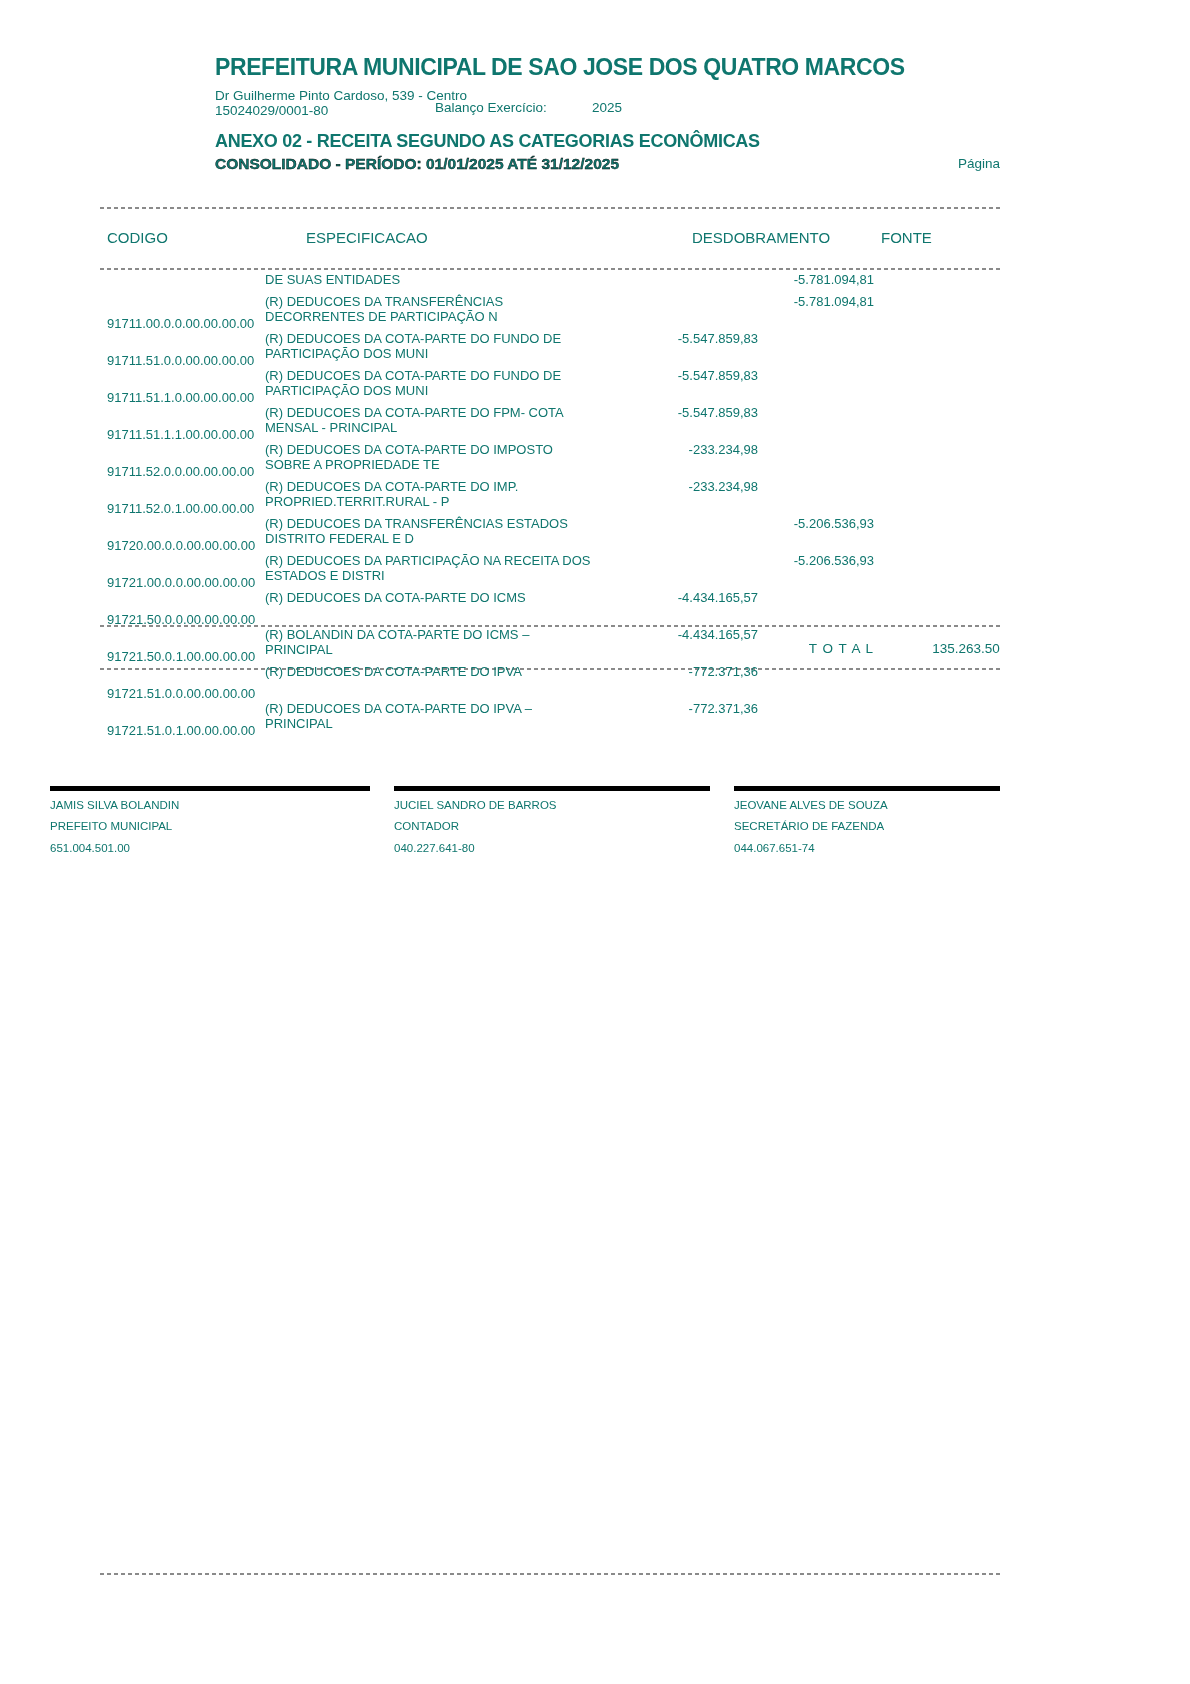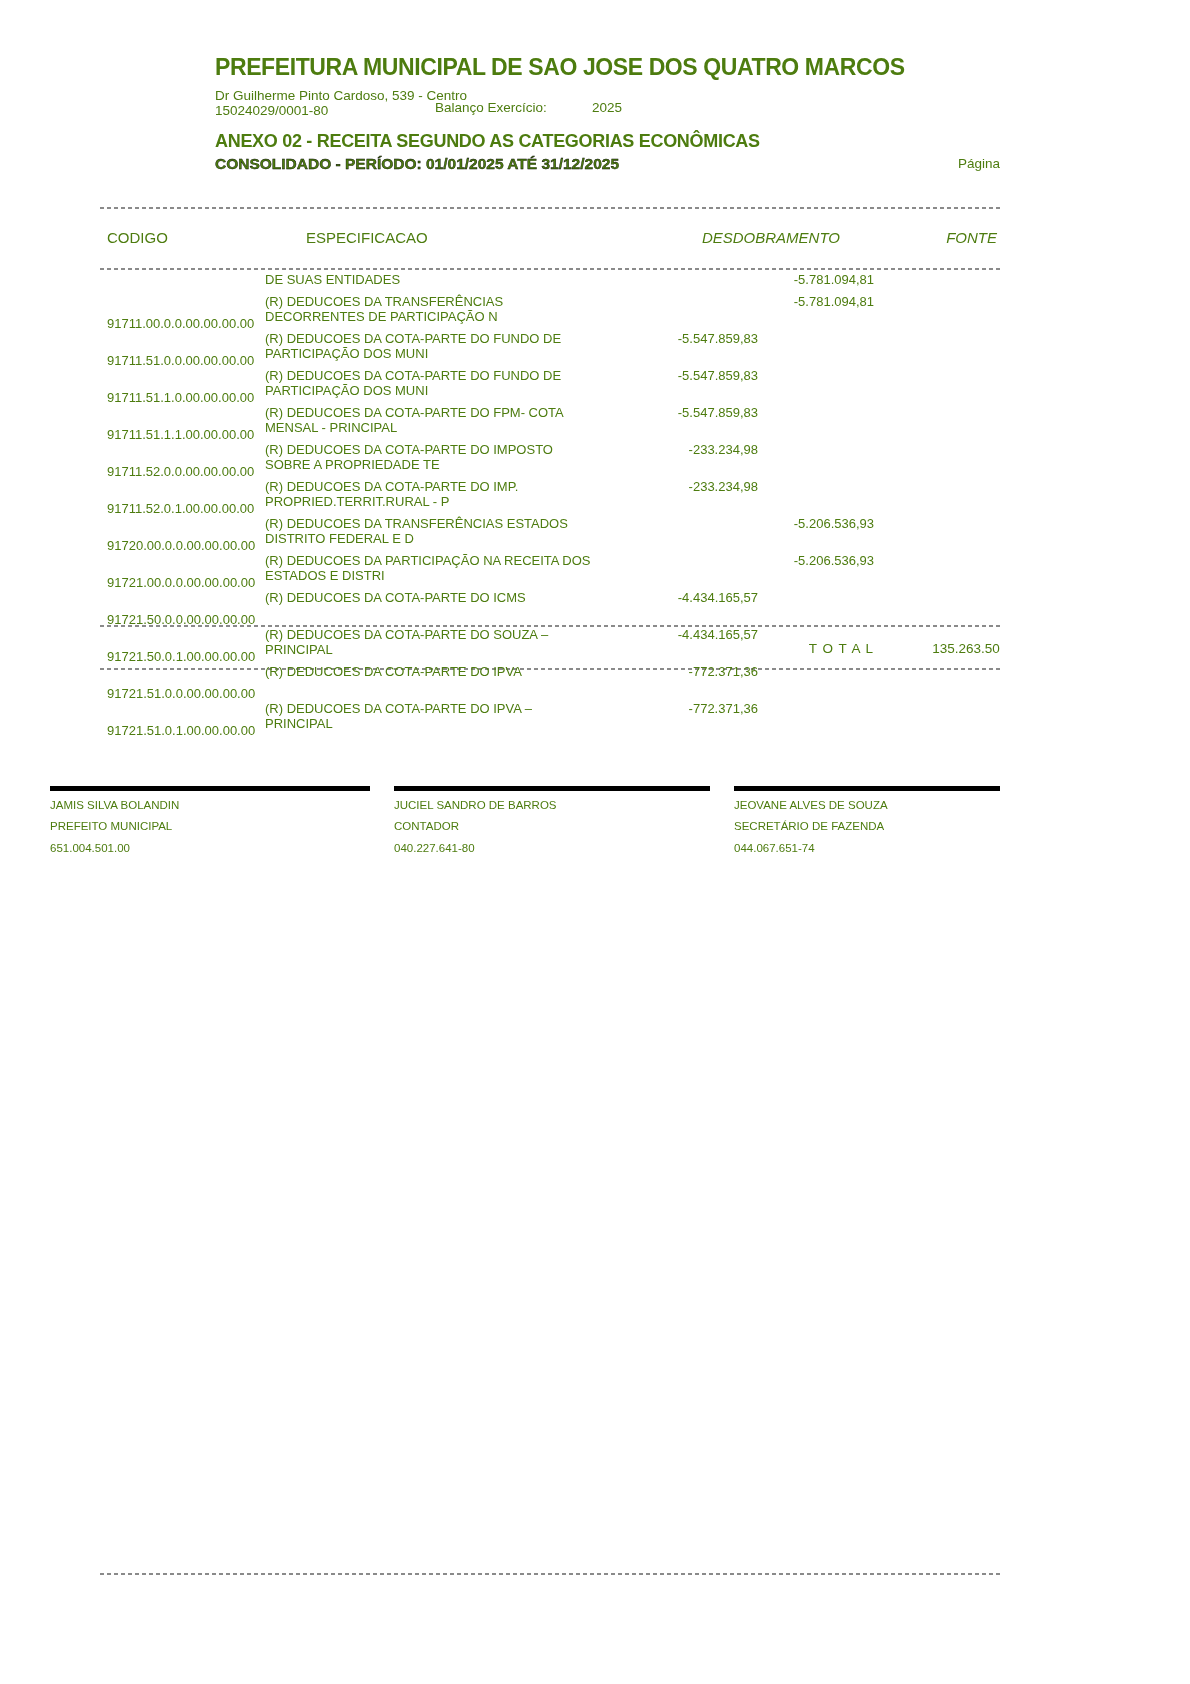--- a/index.html
+++ b/index.html
@@ -1,21 +1,21 @@
 <!DOCTYPE html>
 <html><head>
 <meta charset="utf-8">
 <style>
   html,body{margin:0;padding:0;background:#ffffff;}
   .page{
     position:relative;
     width:1000px;height:1684px;
     background:#ffffff;
     font-family:"Liberation Sans", sans-serif;
-    color:#4d7c0f;
+    color:#0f766e;
     overflow:hidden;
   }
   .abs{position:absolute;line-height:1;white-space:nowrap;}
 
   
   .municipality{left:215px;top:56px;font-size:23px;font-weight:700;letter-spacing:-0.4px;}
   .address{left:215px;top:89px;font-size:13.5px;}
   .cnpj{left:215px;top:104px;font-size:13.5px;}
   .balanco-label{left:435px;top:101px;font-size:13.5px;}
   .balanco-year{left:592px;top:101px;font-size:13.5px;}
@@ -38,21 +38,21 @@
   .tgrid{
     display:grid;
     grid-template-columns:158px 345px 148px 116px 152px;
   }
   .thead{
     position:absolute;left:107px;top:207px;width:919px;height:61px;
     font-size:15px;
     gap:41px;
   }
   .thead .hc{padding-top:23px;line-height:1;}
-  .thead .hc.right{text-align:right;font-style:italic;}
+  .thead .hc.right{}
   .thead .hc.cat{padding-top:14px;line-height:26px;text-align:right;}
 
   .tbody{
     position:absolute;left:107px;top:272px;width:919px;
     font-size:13px;
   }
   .trow{display:grid;grid-template-columns:158px 345px 148px 116px 152px;}
   .c-code{line-height:15px;white-space:nowrap;margin-top:22px;}
   .c-spec .spec-line{line-height:15px;white-space:nowrap;}
   .c-num{line-height:15px;text-align:right;white-space:nowrap;}
@@ -213,21 +213,21 @@
       <div class="spec-line"></div>
     </div>
     <div class="c-num">-4.434.165,57</div>
     <div class="c-num"></div>
     <div class="c-num"></div>
   </div>
 
   <div class="trow">
     <div class="c-code">91721.50.0.1.00.00.00.00</div>
     <div class="c-spec">
-      <div class="spec-line">(R) DEDUCOES DA COTA-PARTE DO SOUZA –</div>
+      <div class="spec-line">(R) BOLANDIN DA COTA-PARTE DO ICMS –</div>
       <div class="spec-line">PRINCIPAL</div>
     </div>
     <div class="c-num">-4.434.165,57</div>
     <div class="c-num"></div>
     <div class="c-num"></div>
   </div>
 
   <div class="trow">
     <div class="c-code">91721.51.0.0.00.00.00.00</div>
     <div class="c-spec">

